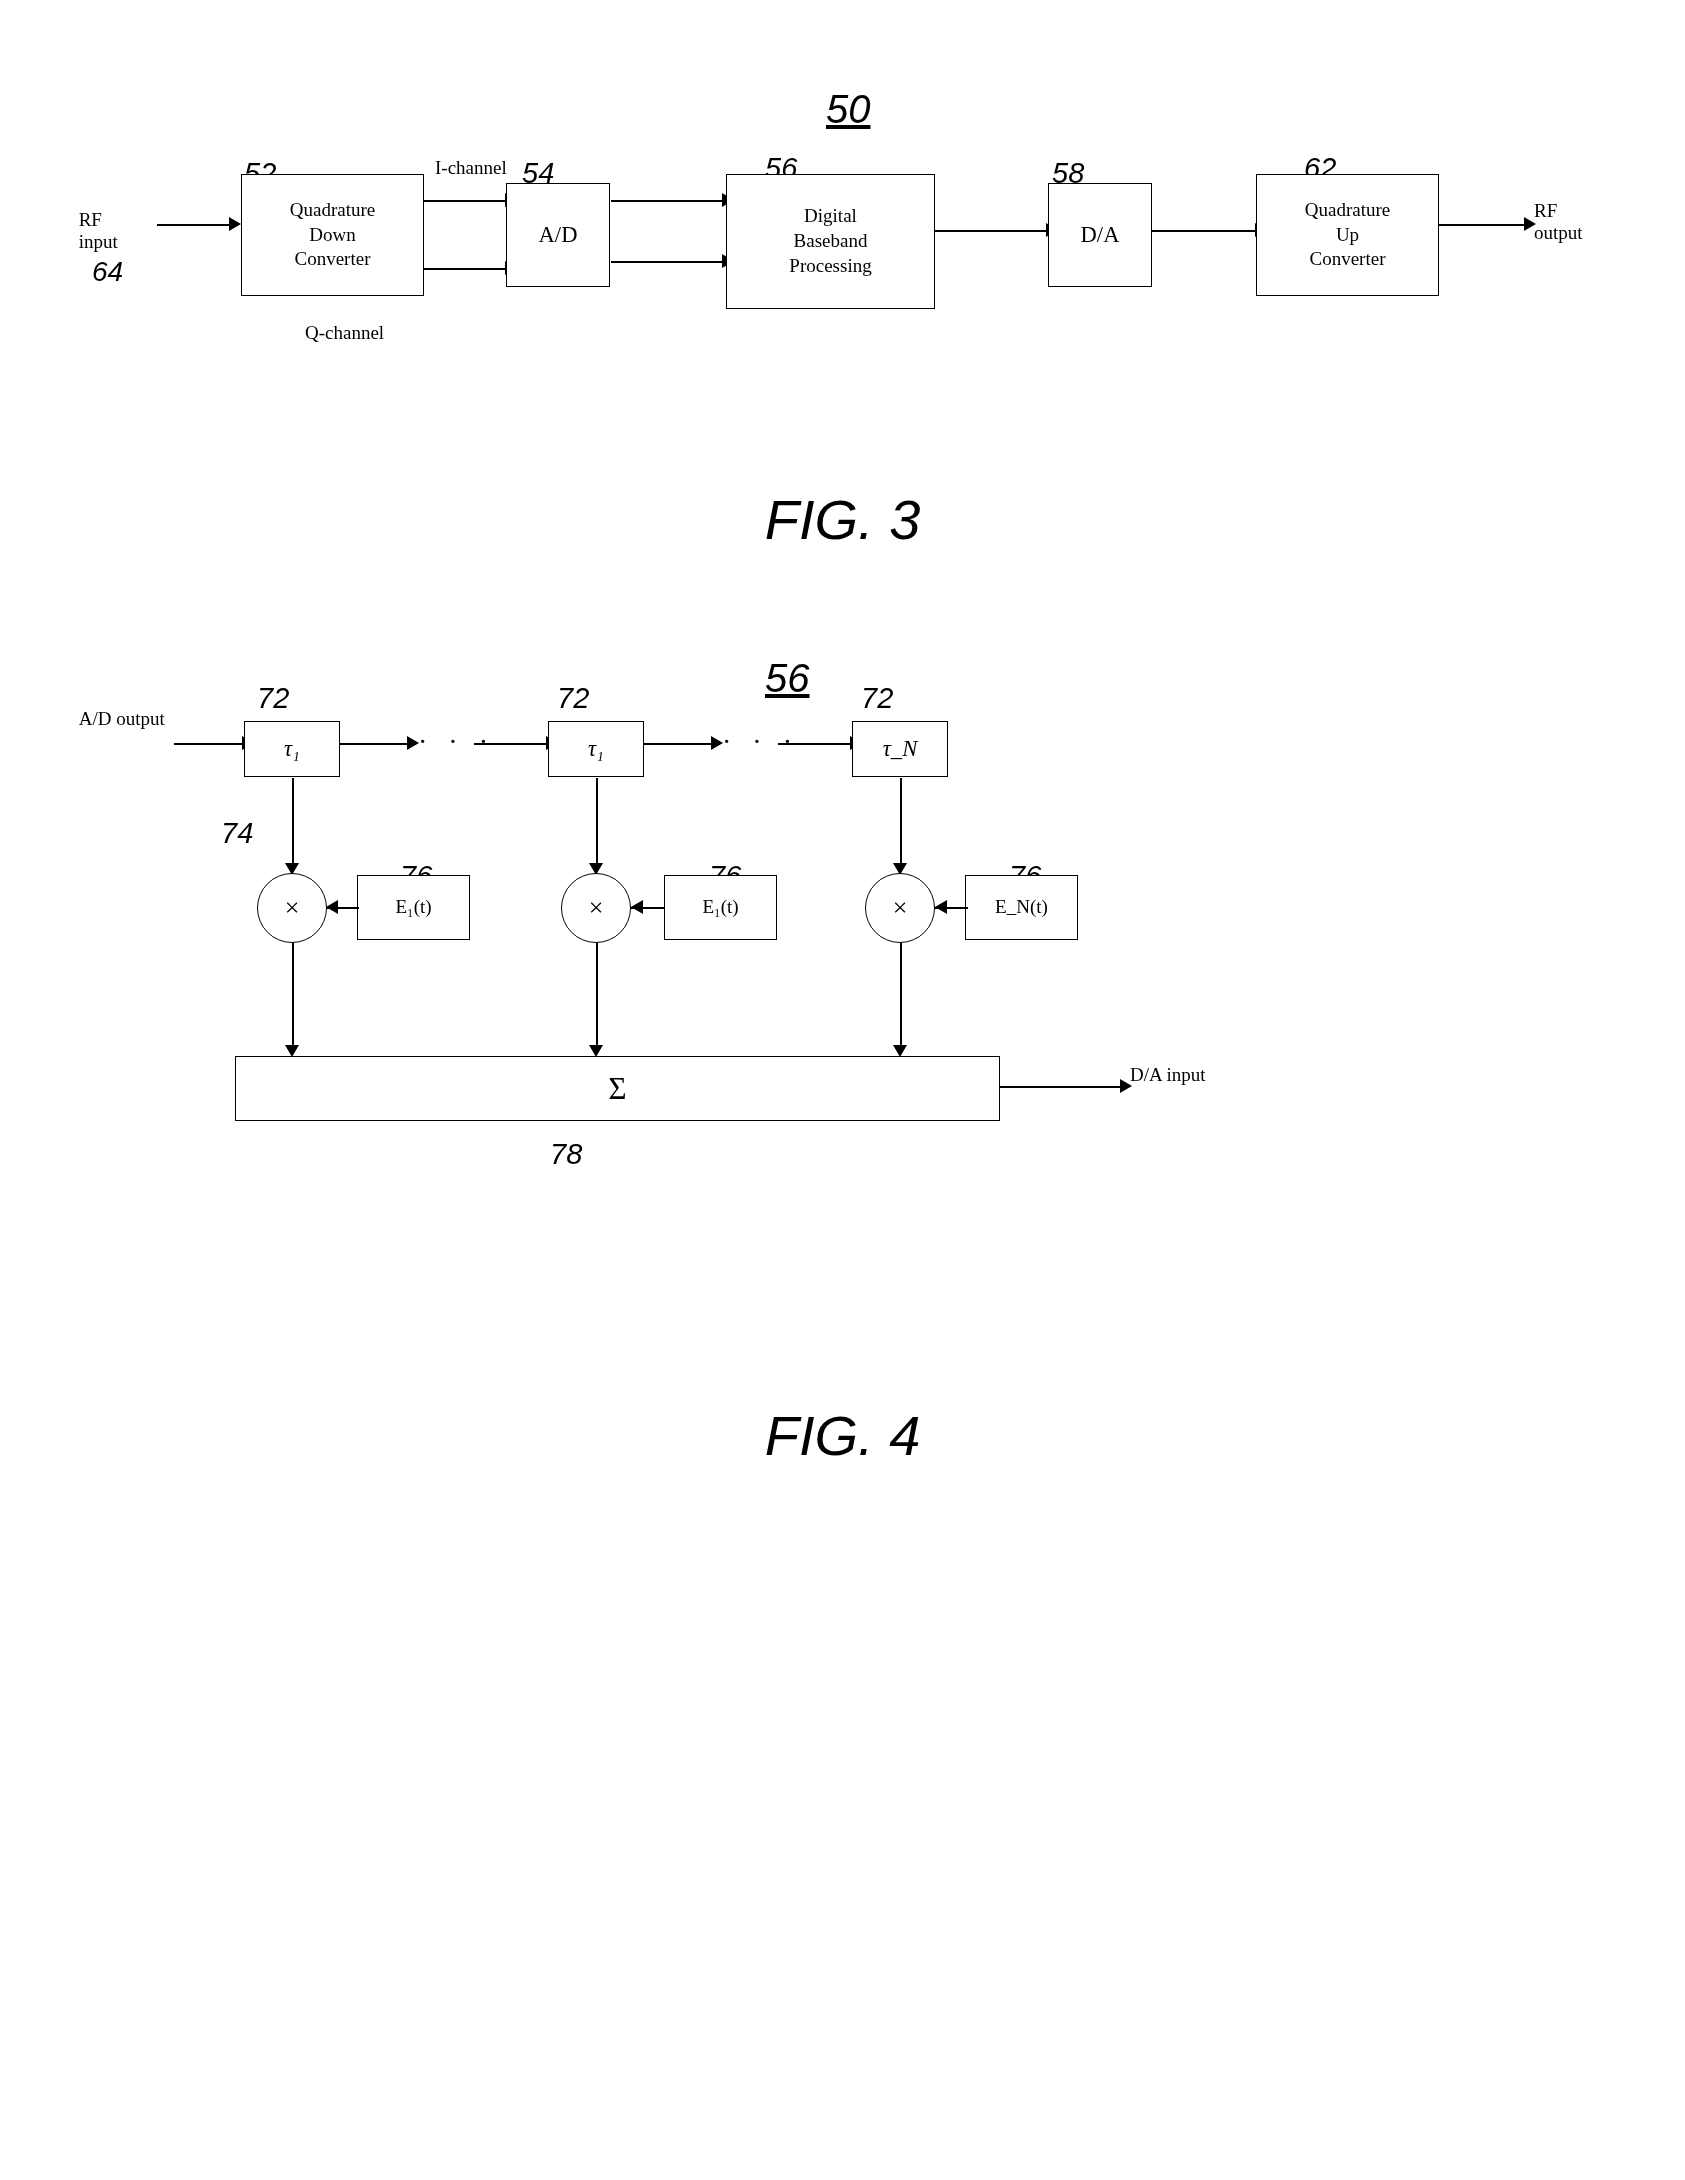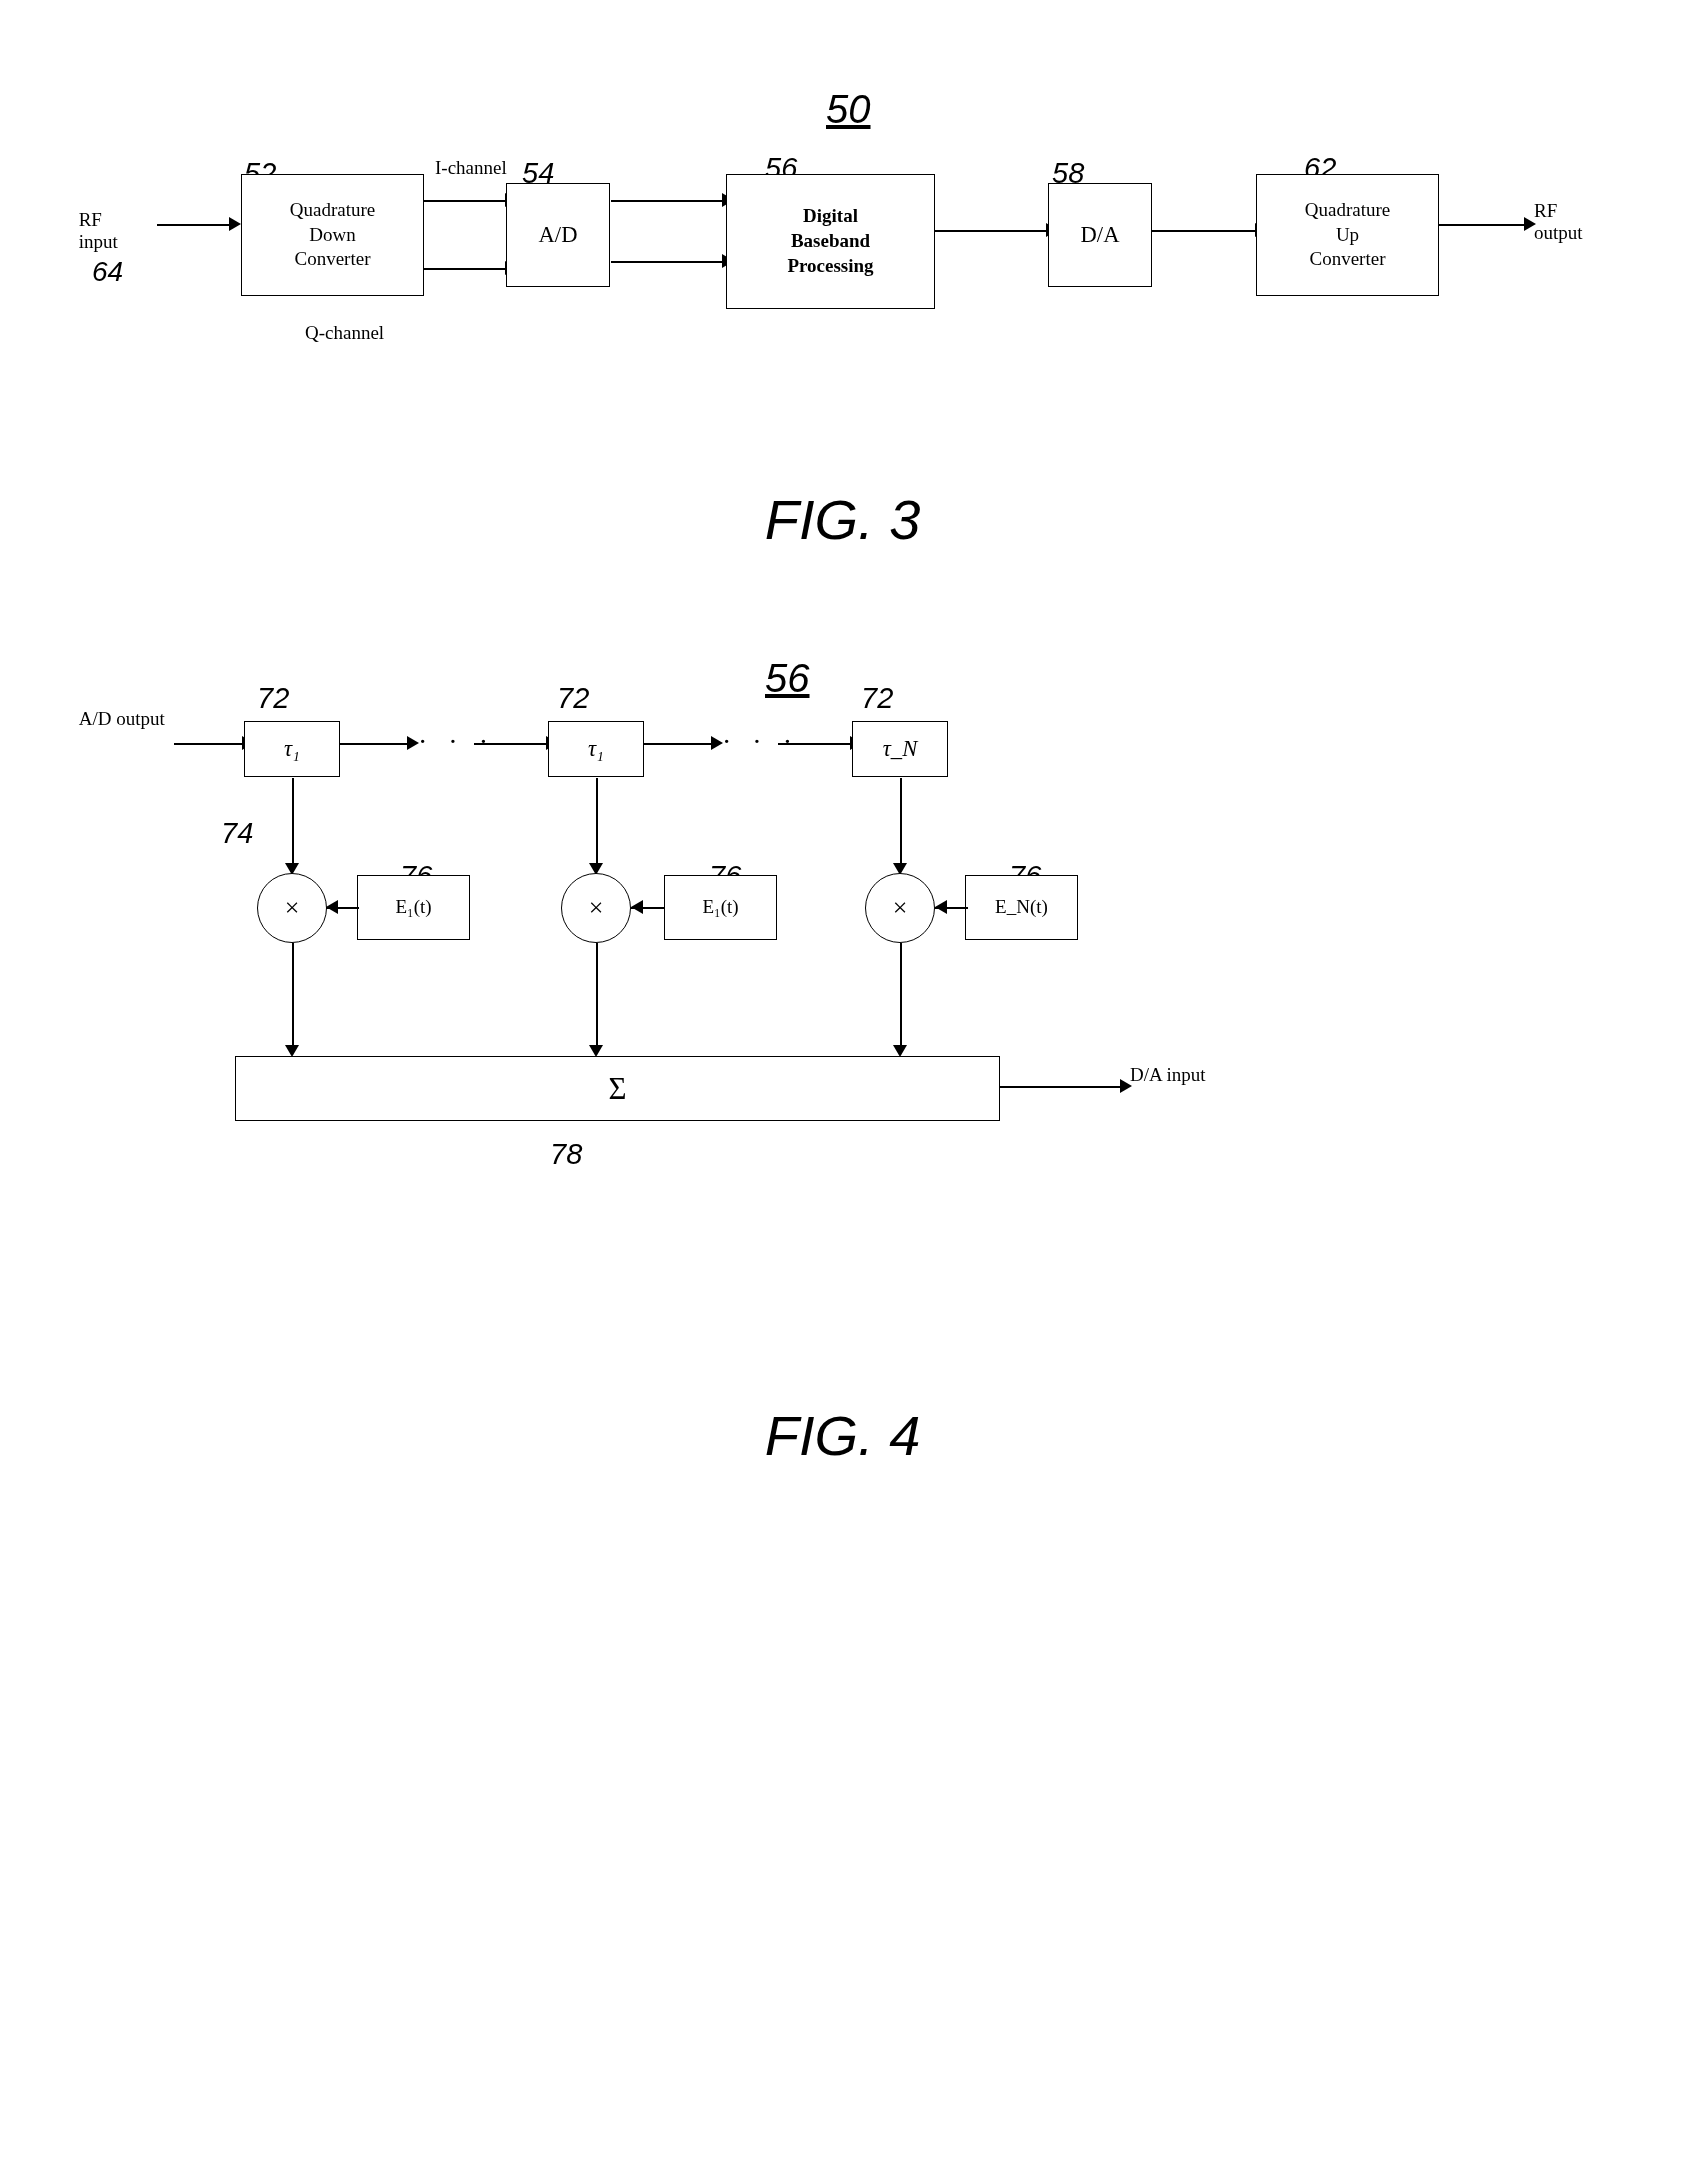--- a/index.html
+++ b/index.html
@@ -169,21 +169,21 @@
     <div class="block" style="top:96px; left:436px; width:104px; height:104px; font-size:22.6px;">A/D</div>
 
     <div class="arrow-line arrow-h" style="top:113px; left:541px; width:113px;"></div>
     <div class="arrowhead-right" style="top:106px; left:652px;"></div>
 
     <div class="arrow-line arrow-h" style="top:174px; left:541px; width:113px;"></div>
     <div class="arrowhead-right" style="top:167px; left:652px;"></div>
 
     <div class="ref-num" style="top:65px; left:695px;">56</div>
 
-    <div class="block" style="top:87px; left:656px; width:209px; height:135px; font-size:19px;font-weight:bold;">Digital<br>Baseband<br>Processing</div>
+    <div class="block" style="top:87px; left:656px; width:209px; height:135px; font-size:19px;">Digital<br>Baseband<br>Processing</div>
 
     <div class="arrow-line arrow-h" style="top:143px; left:865px; width:113px;"></div>
     <div class="arrowhead-right" style="top:136px; left:976px;"></div>
 
     <div class="ref-num" style="top:70px; left:982px;">58</div>
 
     <div class="block" style="top:96px; left:978px; width:104px; height:104px; font-size:22.6px;">D/A</div>
 
     <div class="arrow-line arrow-h" style="top:143px; left:1082px; width:104px;"></div>
     <div class="arrowhead-right" style="top:136px; left:1185px;"></div>

